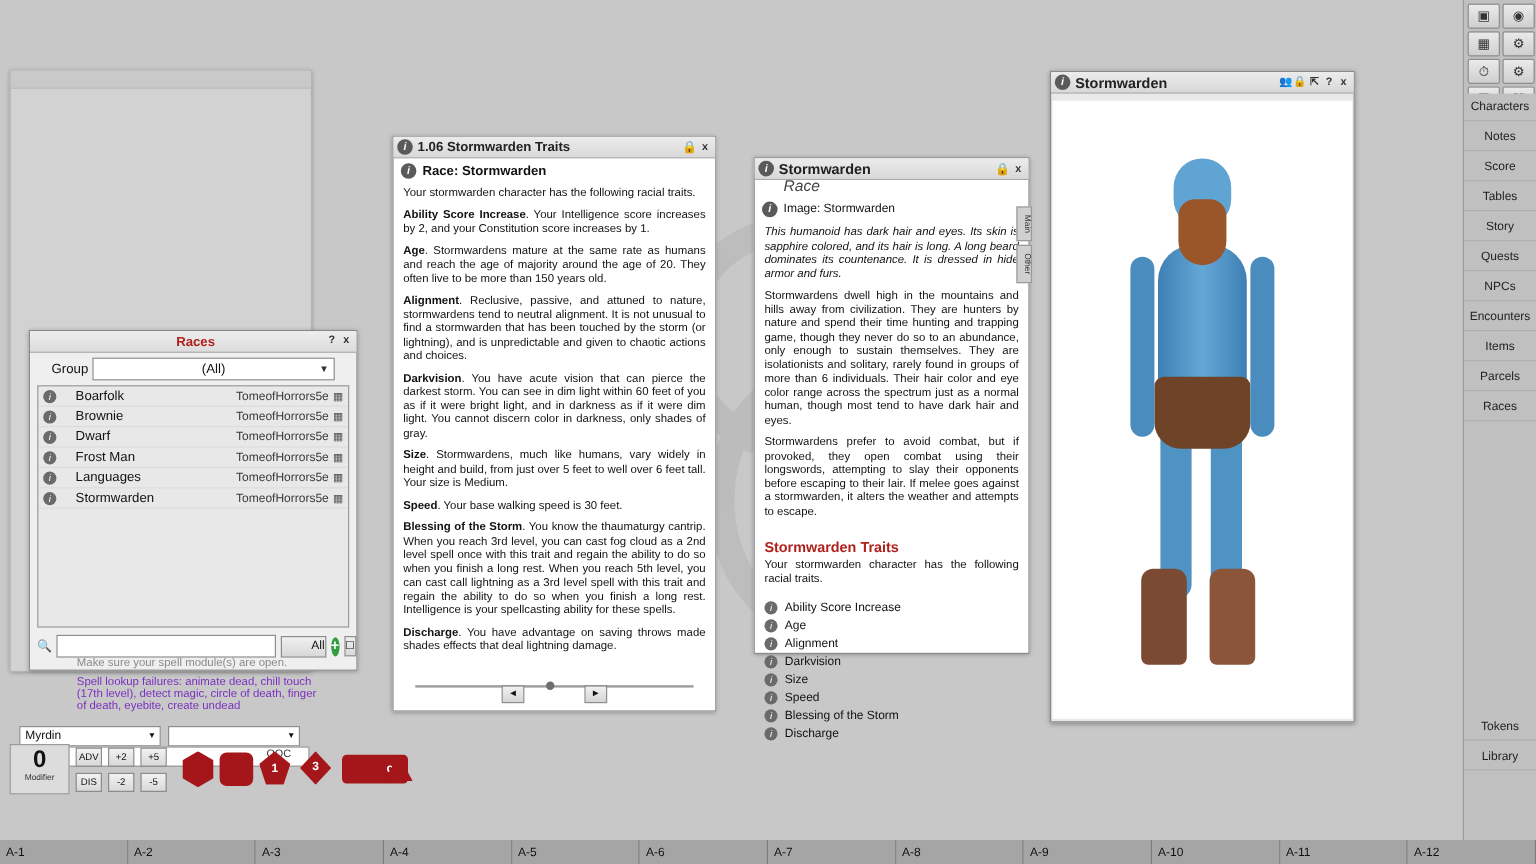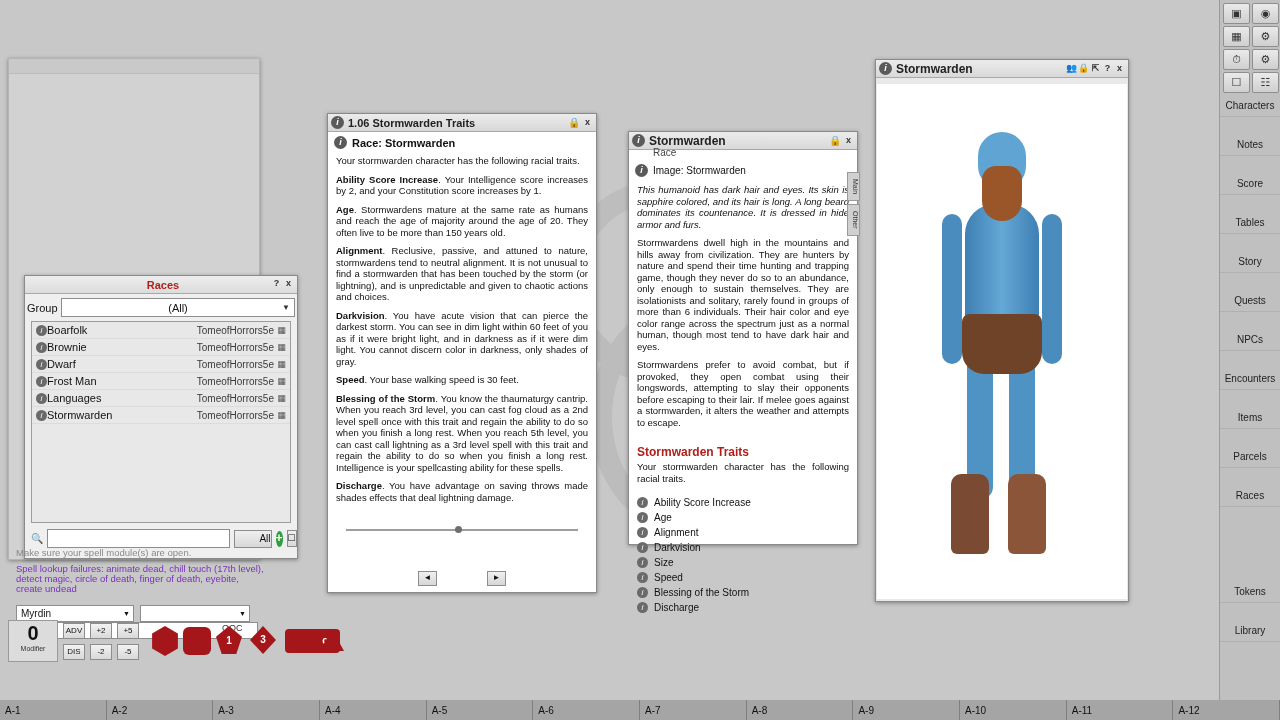--- a/index.html
+++ b/index.html
@@ -18,54 +18,54 @@
   .infoicon{width:13px;height:13px;border-radius:50%;background:#5a5a5a;color:#fff;font-size:9px;
     line-height:13px;text-align:center;font-style:italic;font-weight:bold;flex:0 0 auto;}
   .lockicon{font-size:10px;color:#444;}
   
   #righttools{position:absolute;right:0;top:0;width:60px;height:720px;background:#c0c0c0;border-left:1px solid #9a9a9a;}
   .tool-grid{display:flex;flex-wrap:wrap;padding:2px 0 0 2px;}
   .tool-btn{width:25px;height:19px;margin:1px;background:linear-gradient(#eaeaea,#cfcfcf);
     border:1px solid #8f8f8f;border-radius:2px;display:flex;align-items:center;justify-content:center;
     font-size:11px;color:#333;cursor:pointer;}
   #sidebuttons{position:absolute;right:0;top:78px;width:60px;}
-  .side-btn{height:22px;margin:16px 0 2px 0;background:#c0c0c0;border:none;border-bottom:1px solid #b0b0b0;
+  .side-btn{height:22px;margin:0 0 2px 0;background:#c0c0c0;border:none;border-bottom:1px solid #b0b0b0;
     display:flex;align-items:center;justify-content:center;font-size:10px;color:#222;cursor:pointer;}
   #bottomside{position:absolute;right:0;bottom:76px;width:60px;}
   
   #bgwin{left:8px;top:58px;width:250px;height:500px;background:#d2d2d2;border:1px solid #b4b4b4;}
   #bgwin .bar{height:14px;background:#c9c9c9;border-bottom:1px solid #bcbcbc;}
   
   #races{left:24px;top:275px;width:272px;height:282px;background:#efefef;}
   #races .win-title{background:linear-gradient(#ededed,#dcdcdc);justify-content:center;position:relative;}
   #races .win-title .ttl{flex:none;color:#b0201c;font-weight:bold;text-align:center;}
   #races .rbtns{position:absolute;right:3px;top:2px;display:flex;}
-  .groupbar{display:flex;align-items:center;padding:4px 2px;}
+  .groupbar{display:flex;align-items:center;padding:4px 18px;}
   .groupbar label{width:34px;font-size:11px;}
   .combo{flex:1;height:17px;background:#fff;border:1px solid #8d8d8d;position:relative;
     display:flex;align-items:center;justify-content:center;font-size:11px;}
   .combo .arrow{position:absolute;right:4px;font-size:8px;color:#333;}
   .listbox{margin:0 6px;height:200px;background:#e8e8e8;border:1px solid #9c9c9c;overflow:hidden;}
   .lrow{height:16px;display:flex;align-items:center;padding:0 4px;border-bottom:1px solid #dcdcdc;font-size:11px;}
-  .lrow .nm{flex:1;padding-left:0;}
+  .lrow .nm{flex:1;padding-left:16px;}
   .lrow .src{color:#3a3a3a;font-size:10px;}
   .lrow .bk{width:12px;text-align:right;color:#555;font-size:9px;}
   .dot{width:11px;height:11px;border-radius:50%;background:#6a6a6a;color:#fff;font-size:8px;
     line-height:11px;text-align:center;font-style:italic;}
   .searchbar{display:flex;align-items:center;gap:4px;padding:6px;}
   .searchbar .sin{flex:1;height:15px;background:#fff;border:1px solid #8d8d8d;}
   .allbtn{width:40px;height:16px;background:linear-gradient(#f0f0f0,#d8d8d8);border:1px solid #8d8d8d;
     font-size:10px;display:flex;align-items:center;justify-content:center;padding-left:24px;}
   .addbtn{width:16px;height:16px;border-radius:50%;background:#2e9e3e;color:#fff;font-size:12px;
     line-height:15px;text-align:center;font-weight:bold;}
   .sqbtn{width:15px;height:15px;background:linear-gradient(#f0f0f0,#d8d8d8);border:1px solid #8d8d8d;
     font-size:9px;text-align:center;line-height:14px;}
   
   #chatarea{position:absolute;left:16px;top:548px;width:250px;font-size:9.5px;}
-  #chatarea .line{color:#7a2fbf;line-height:10px;}
+  #chatarea .line{color:#7a2fbf;line-height:10px;margin-left:48px;}
   #chatarea .g1{color:#8a8a8a;}
   #chatrow{position:absolute;left:16px;top:605px;width:240px;display:flex;gap:6px;}
   #chatrow .cb{height:15px;background:#fff;border:1px solid #8d8d8d;position:relative;font-size:10px;
     display:flex;align-items:center;padding-left:4px;}
   #chatinput{position:absolute;left:16px;top:622px;width:236px;height:13px;background:#fff;border:1px solid #8d8d8d;}
   #oocflag{position:absolute;left:222px;top:623px;font-size:9px;color:#333;}
   
   #dicebar{position:absolute;left:0;bottom:52px;width:1280px;height:50px;}
   .modbox{position:absolute;left:8px;top:2px;width:48px;height:40px;background:#dcdcdc;border:1px solid #9a9a9a;
     text-align:center;}
@@ -94,21 +94,21 @@
   .body b{font-weight:bold;}
   .slider{margin:10px 18px 0 18px;height:12px;position:relative;}
   .slider .track{position:absolute;top:5px;left:0;right:0;height:2px;background:#9d9d9d;}
   .slider .knob{position:absolute;top:2px;left:47%;width:7px;height:7px;border-radius:50%;background:#6e6e6e;}
   .navbtns{position:absolute;bottom:6px;left:0;width:100%;display:flex;justify-content:center;gap:50px;}
   .navbtn{width:17px;height:13px;background:linear-gradient(#f0f0f0,#d6d6d6);border:1px solid #8d8d8d;
     font-size:8px;text-align:center;line-height:12px;}
   
   #record{left:628px;top:131px;width:228px;height:412px;background:#fff;}
   #record .win-title{background:linear-gradient(#ececec,#d8d8d8);}
-  .reclabel{font-size:10px;color:#444;padding:0 0 3px 24px;margin-top:-3px;}
+  .reclabel{font-size:13px;color:#444;padding:0 0 3px 24px;margin-top:-3px;font-style:italic;}
   .imgrow{display:flex;align-items:center;gap:5px;padding:3px 6px;font-size:10px;}
   .sectionhdr{color:#b0201c;font-weight:bold;font-size:12px;padding:6px 8px 2px 8px;}
   .traitline{display:flex;align-items:center;gap:6px;padding:2px 8px;font-size:10px;}
   .sidetabs{position:absolute;right:-1px;top:40px;width:11px;}
   .sidetab{width:11px;padding:6px 0;background:#d0d0d0;border:1px solid #9a9a9a;font-size:7px;
     writing-mode:vertical-rl;text-align:center;color:#333;margin-bottom:3px;}
   
   #imgwin{left:875px;top:59px;width:252px;height:541px;background:#e9e9e9;}
   #imgwin .win-title{background:linear-gradient(#ececec,#d8d8d8);}
   #imgcanvas{position:absolute;left:1px;top:24px;width:250px;height:515px;background:#fff;overflow:hidden;}
@@ -220,20 +220,21 @@
   <div class="subhdr">
     <span class="infoicon">i</span>
     <span>Race: Stormwarden</span>
   </div>
   <div class="body">
     <p>Your stormwarden character has the following racial traits.</p>
     <p><b>Ability Score Increase</b><span>. Your Intelligence score increases by 2, and your Constitution score increases by 1.</span></p>
     <p><b>Age</b><span>. Stormwardens mature at the same rate as humans and reach the age of majority around the age of 20. They often live to be more than 150 years old.</span></p>
     <p><b>Alignment</b><span>. Reclusive, passive, and attuned to nature, stormwardens tend to neutral alignment. It is not unusual to find a stormwarden that has been touched by the storm (or lightning), and is unpredictable and given to chaotic actions and choices.</span></p>
     <p><b>Darkvision</b><span>. You have acute vision that can pierce the darkest storm. You can see in dim light within 60 feet of you as if it were bright light, and in darkness as if it were dim light. You cannot discern color in darkness, only shades of gray.</span></p>
+    <p><b>Size</b><span>. Stormwardens, much like humans, vary widely in height and build, from just over 5 feet to well over 6 feet tall. Your size is Medium.</span></p>
     <p><b>Speed</b><span>. Your base walking speed is 30 feet.</span></p>
     <p><b>Blessing of the Storm</b><span>. You know the thaumaturgy cantrip. When you reach 3rd level, you can cast fog cloud as a 2nd level spell once with this trait and regain the ability to do so when you finish a long rest. When you reach 5th level, you can cast call lightning as a 3rd level spell with this trait and regain the ability to do so when you finish a long rest. Intelligence is your spellcasting ability for these spells.</span></p>
     <p><b>Discharge</b><span>. You have advantage on saving throws made shades effects that deal lightning damage.</span></p>
   </div>
   <div class="slider">
     <div class="track"></div>
     <div class="knob"></div>
   </div>
   <div class="navbtns">
     <div class="navbtn">◄</div>

